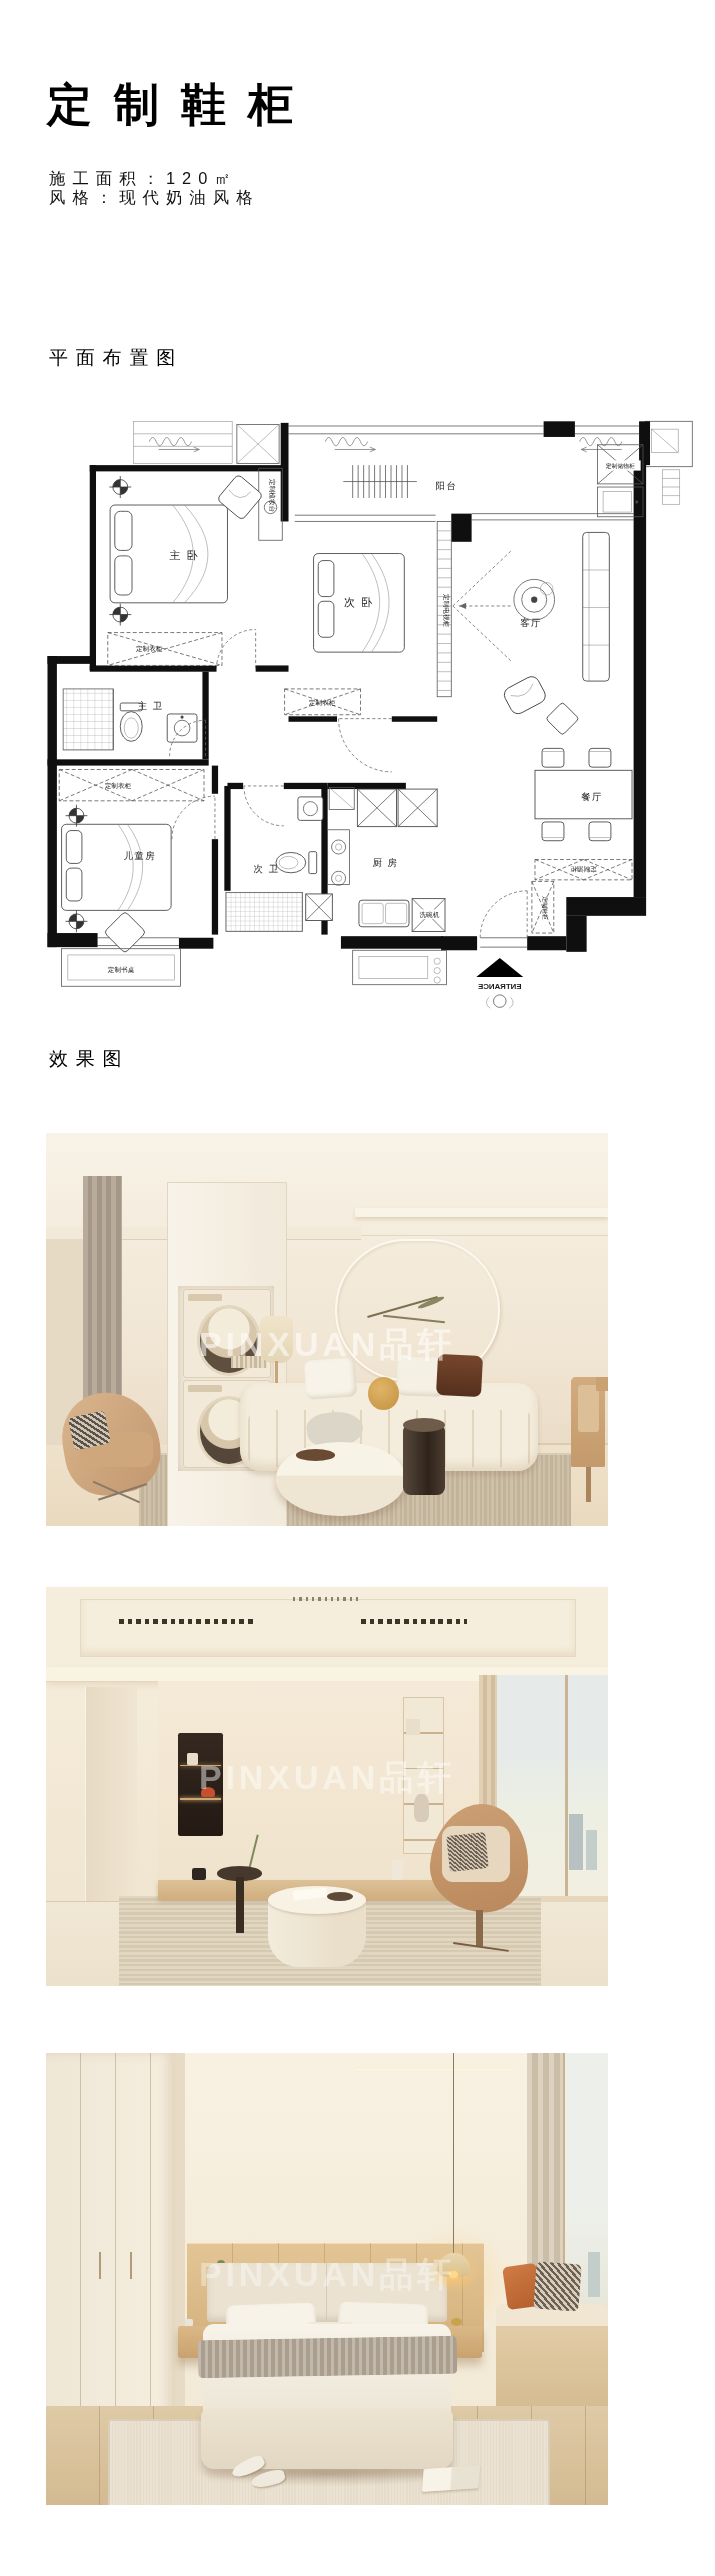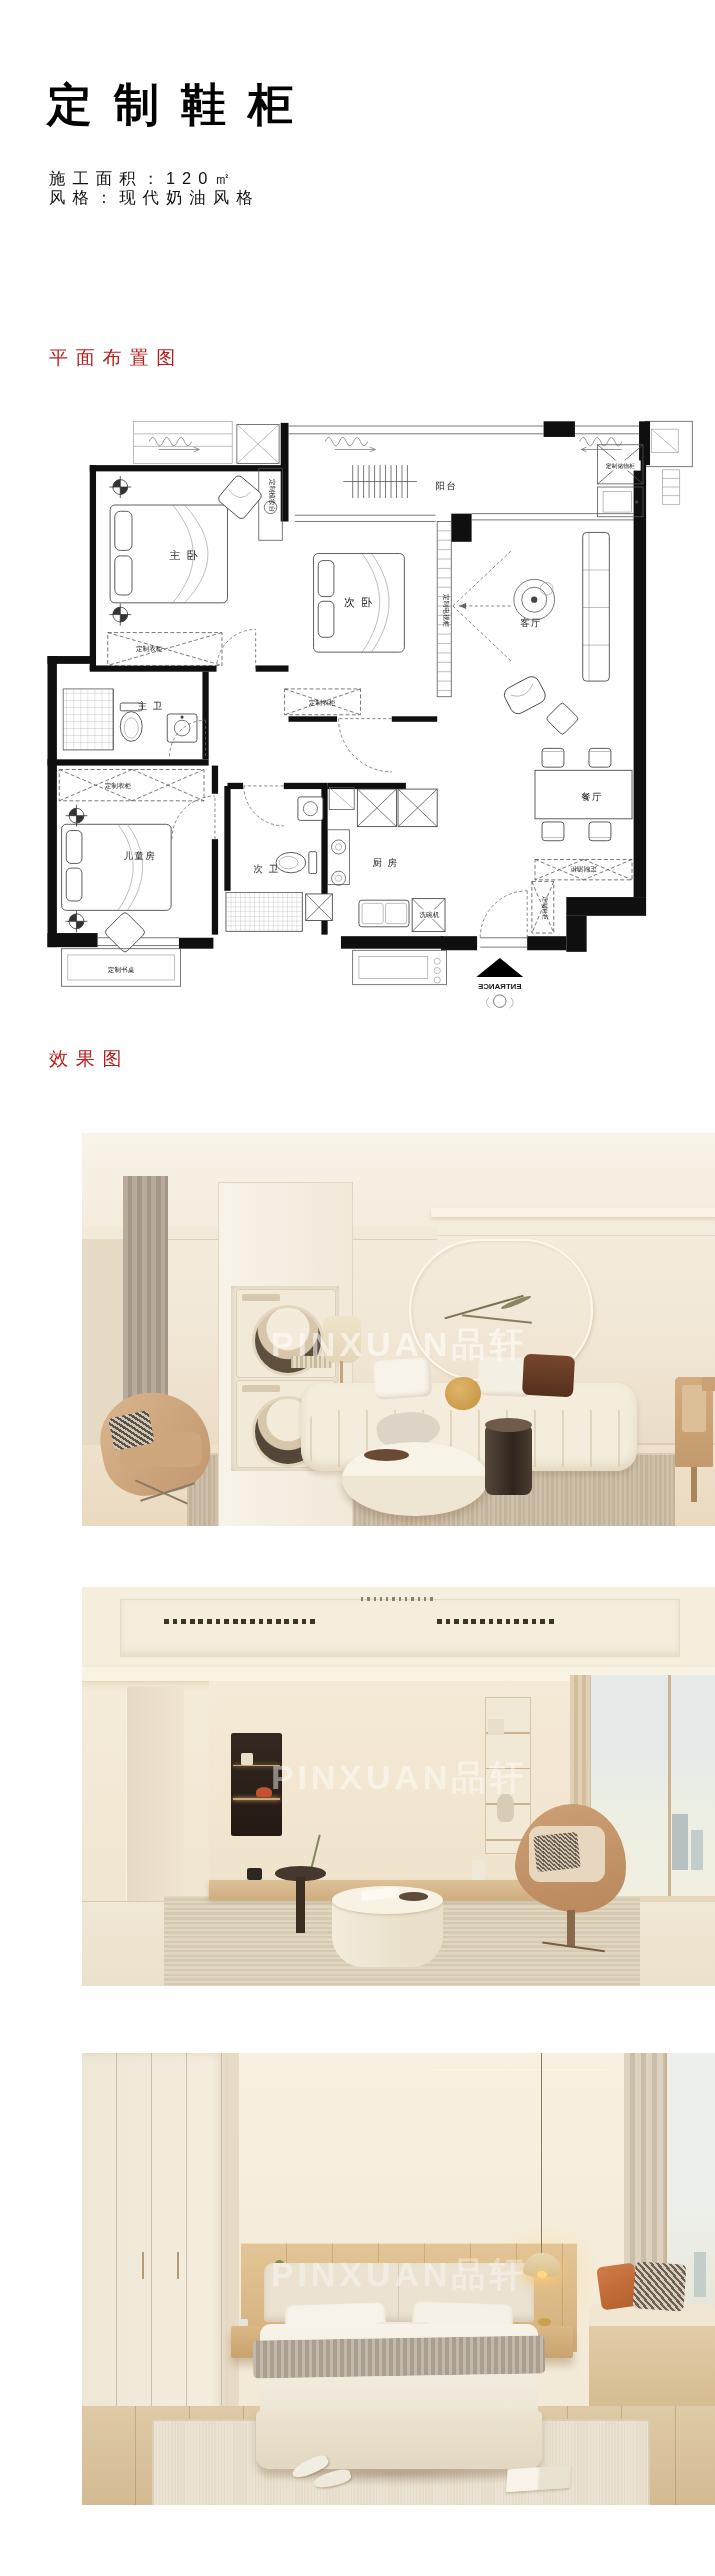--- a/index.html
+++ b/index.html
@@ -1,21 +1,21 @@
 <!DOCTYPE html>
 <html style="font-size:12.5px"><head>
 <meta charset="utf-8">
 <style>
   html,body{margin:0;padding:0;background:#fff;}
   .page{position:relative;width:715px;height:2576px;background:#fff;font-family:"Liberation Sans",sans-serif;overflow:hidden;}
   .abs{position:absolute;}
   .title{position:absolute;left:47px;top:75px;font-size:45px;font-weight:bold;letter-spacing:22px;color:#000;white-space:nowrap;}
   .meta{position:absolute;left:49px;font-size:16.4px;letter-spacing:7px;color:#111;white-space:nowrap;}
-  .sec{position:absolute;left:49px;font-size:19px;letter-spacing:7.8px;color:#b91c1c;white-space:nowrap;}
-  .photo{position:absolute;left:46px;width:634px;overflow:hidden;background:#737373;margin-left:36px;}
+  .sec{position:absolute;left:49px;font-size:19px;letter-spacing:7.8px;color:#000000;white-space:nowrap;}
+  .photo{position:absolute;left:46px;width:562px;overflow:hidden;background:#737373;}
   .photo *{position:absolute;}
   .wm{left:0;right:0;text-align:center;font-size:34px;font-weight:bold;letter-spacing:3.9px;color:rgba(255,255,255,.55);z-index:60;white-space:nowrap;}
   
   svg text{font-family:"Liberation Sans",sans-serif;fill:#1a1a1a;}
   .room{font-size:14px;letter-spacing:2px;}
   .room-s{font-size:12px;letter-spacing:2px;}
   .lbl{font-size:8.5px;}
   .lbl-s{font-size:7.5px;}
   .wall{fill:#0f0f0f;stroke:none;}
   .thin{fill:none;stroke:#555;stroke-width:1;}

